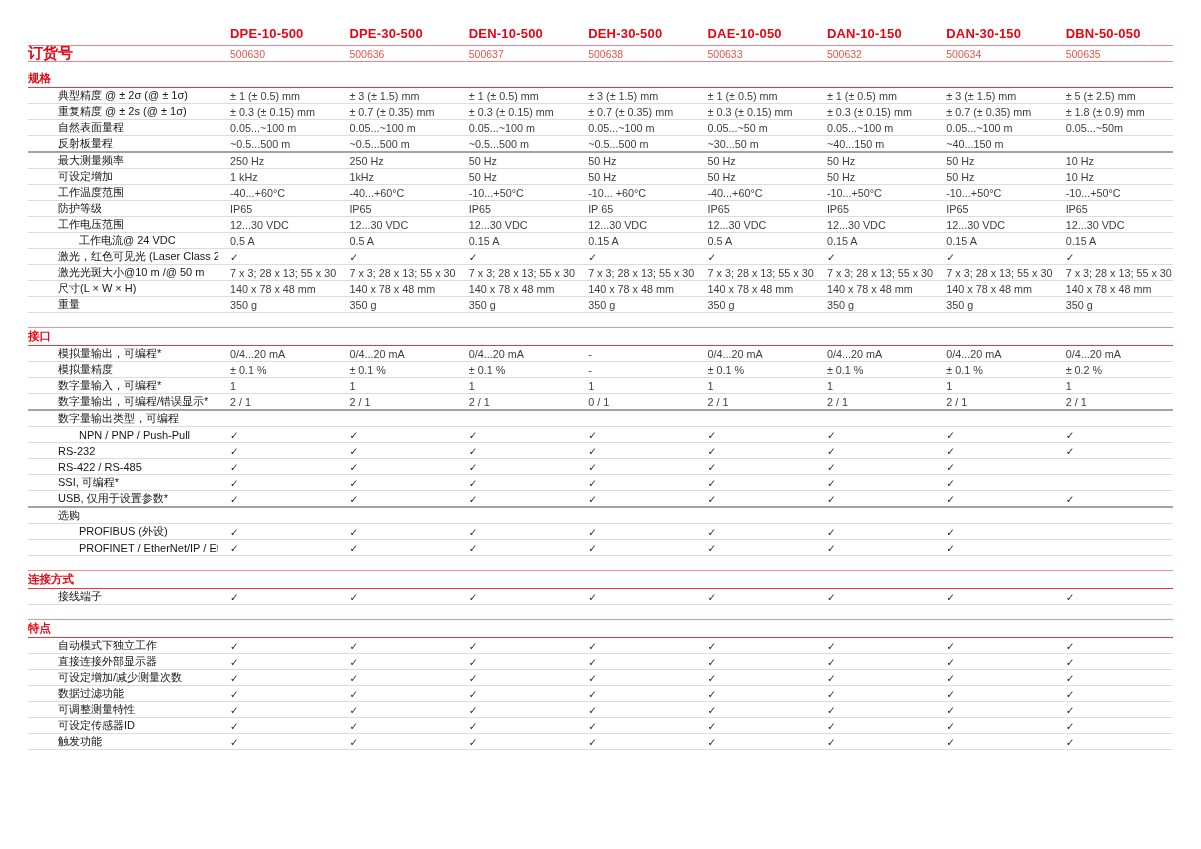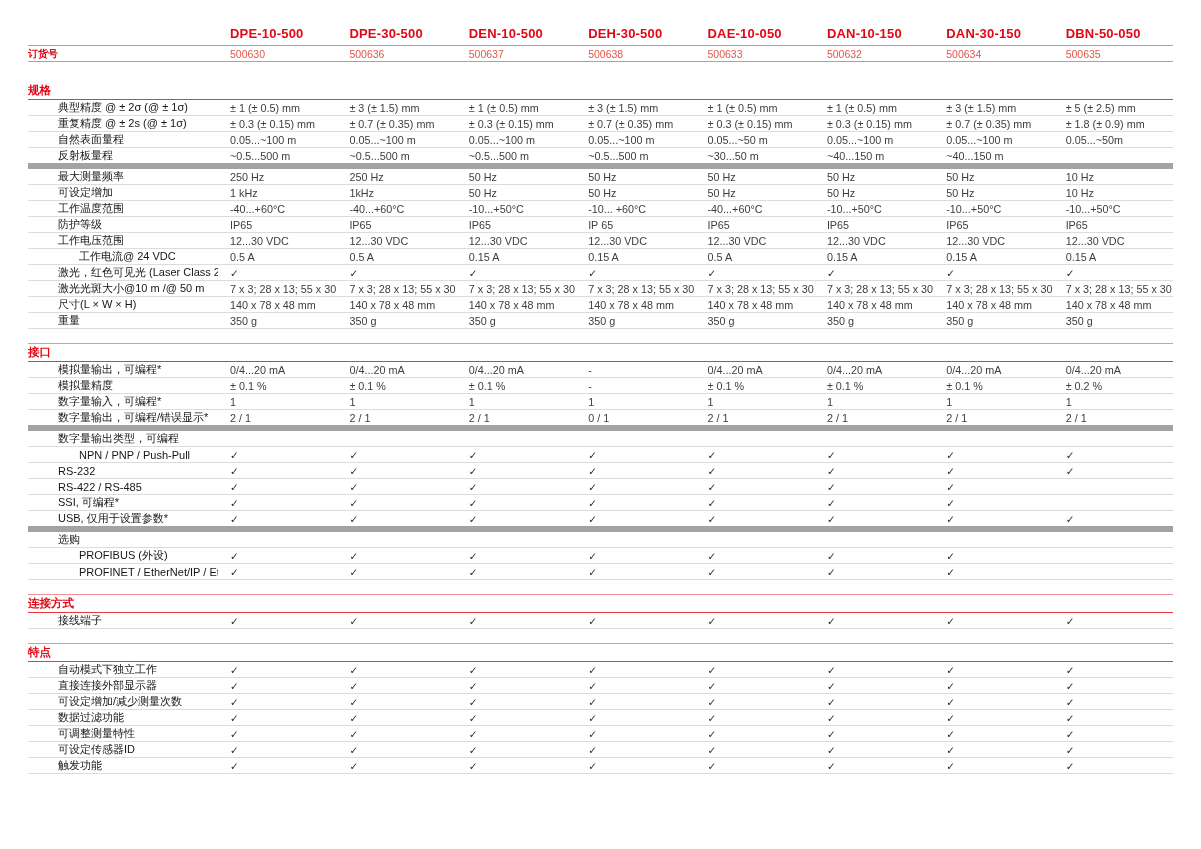--- a/index.html
+++ b/index.html
@@ -2,27 +2,27 @@
 <html><head>
 <meta charset="utf-8">
 <style>
   html,body{margin:0;padding:0;background:#fff;}
   body{font-family:"Liberation Sans","DejaVu Sans",sans-serif;-webkit-font-smoothing:antialiased;}
   .page{position:relative;width:1201px;height:849px;box-sizing:border-box;padding:26px 28px 0 28px;overflow:hidden;background:#fff;}
   .grid{display:grid;grid-template-columns:190px repeat(8,1fr);column-gap:12px;}
   .models-row{align-items:end;padding-bottom:4px;}
   .model-cell{color:#e30613;font-weight:bold;font-size:13px;letter-spacing:.2px;white-space:nowrap;}
   .order-row{align-items:center;height:15px;border-top:1px solid rgba(227,6,19,.5);border-bottom:1px solid rgba(227,6,19,.5);font-size:10.5px;}
-  .order-label{color:#e30613;font-weight:bold;font-size:10px;}
+  .order-label{color:#e30613;font-weight:bold;font-size:15px;}
   .order-num{color:#e2564b;}
   .section-head{display:flex;align-items:center;height:17px;margin-top:14px;border-top:1px solid rgba(227,6,19,.45);border-bottom:1px solid rgba(227,6,19,.8);}
-  .section-head.first{margin-top:20px;border-top:none;}
+  .section-head.first{margin-top:8px;border-top:none;}
   .section-title{color:#e30613;font-weight:bold;font-size:11.5px;}
   .row{align-items:center;height:15px;border-bottom:1px solid #dcdcdc;font-size:10.8px;color:#3d3d3d;white-space:nowrap;}
-  .row.thick{border-bottom:6px solid #a3a3a3;}
+  .row.thick{border-bottom:2px solid #a3a3a3;}
   .row .label{color:#161616;font-size:11px;margin-left:30px;}
   .row .label.indent{padding-left:21px;}
   .cell{overflow:hidden;text-overflow:clip;padding-right:4px;}
   .check{font-size:10.5px;color:#2b2b2b;}
 </style>
 </head>
 <body>
 
 <div class="page">
   <div id="spec-table">

